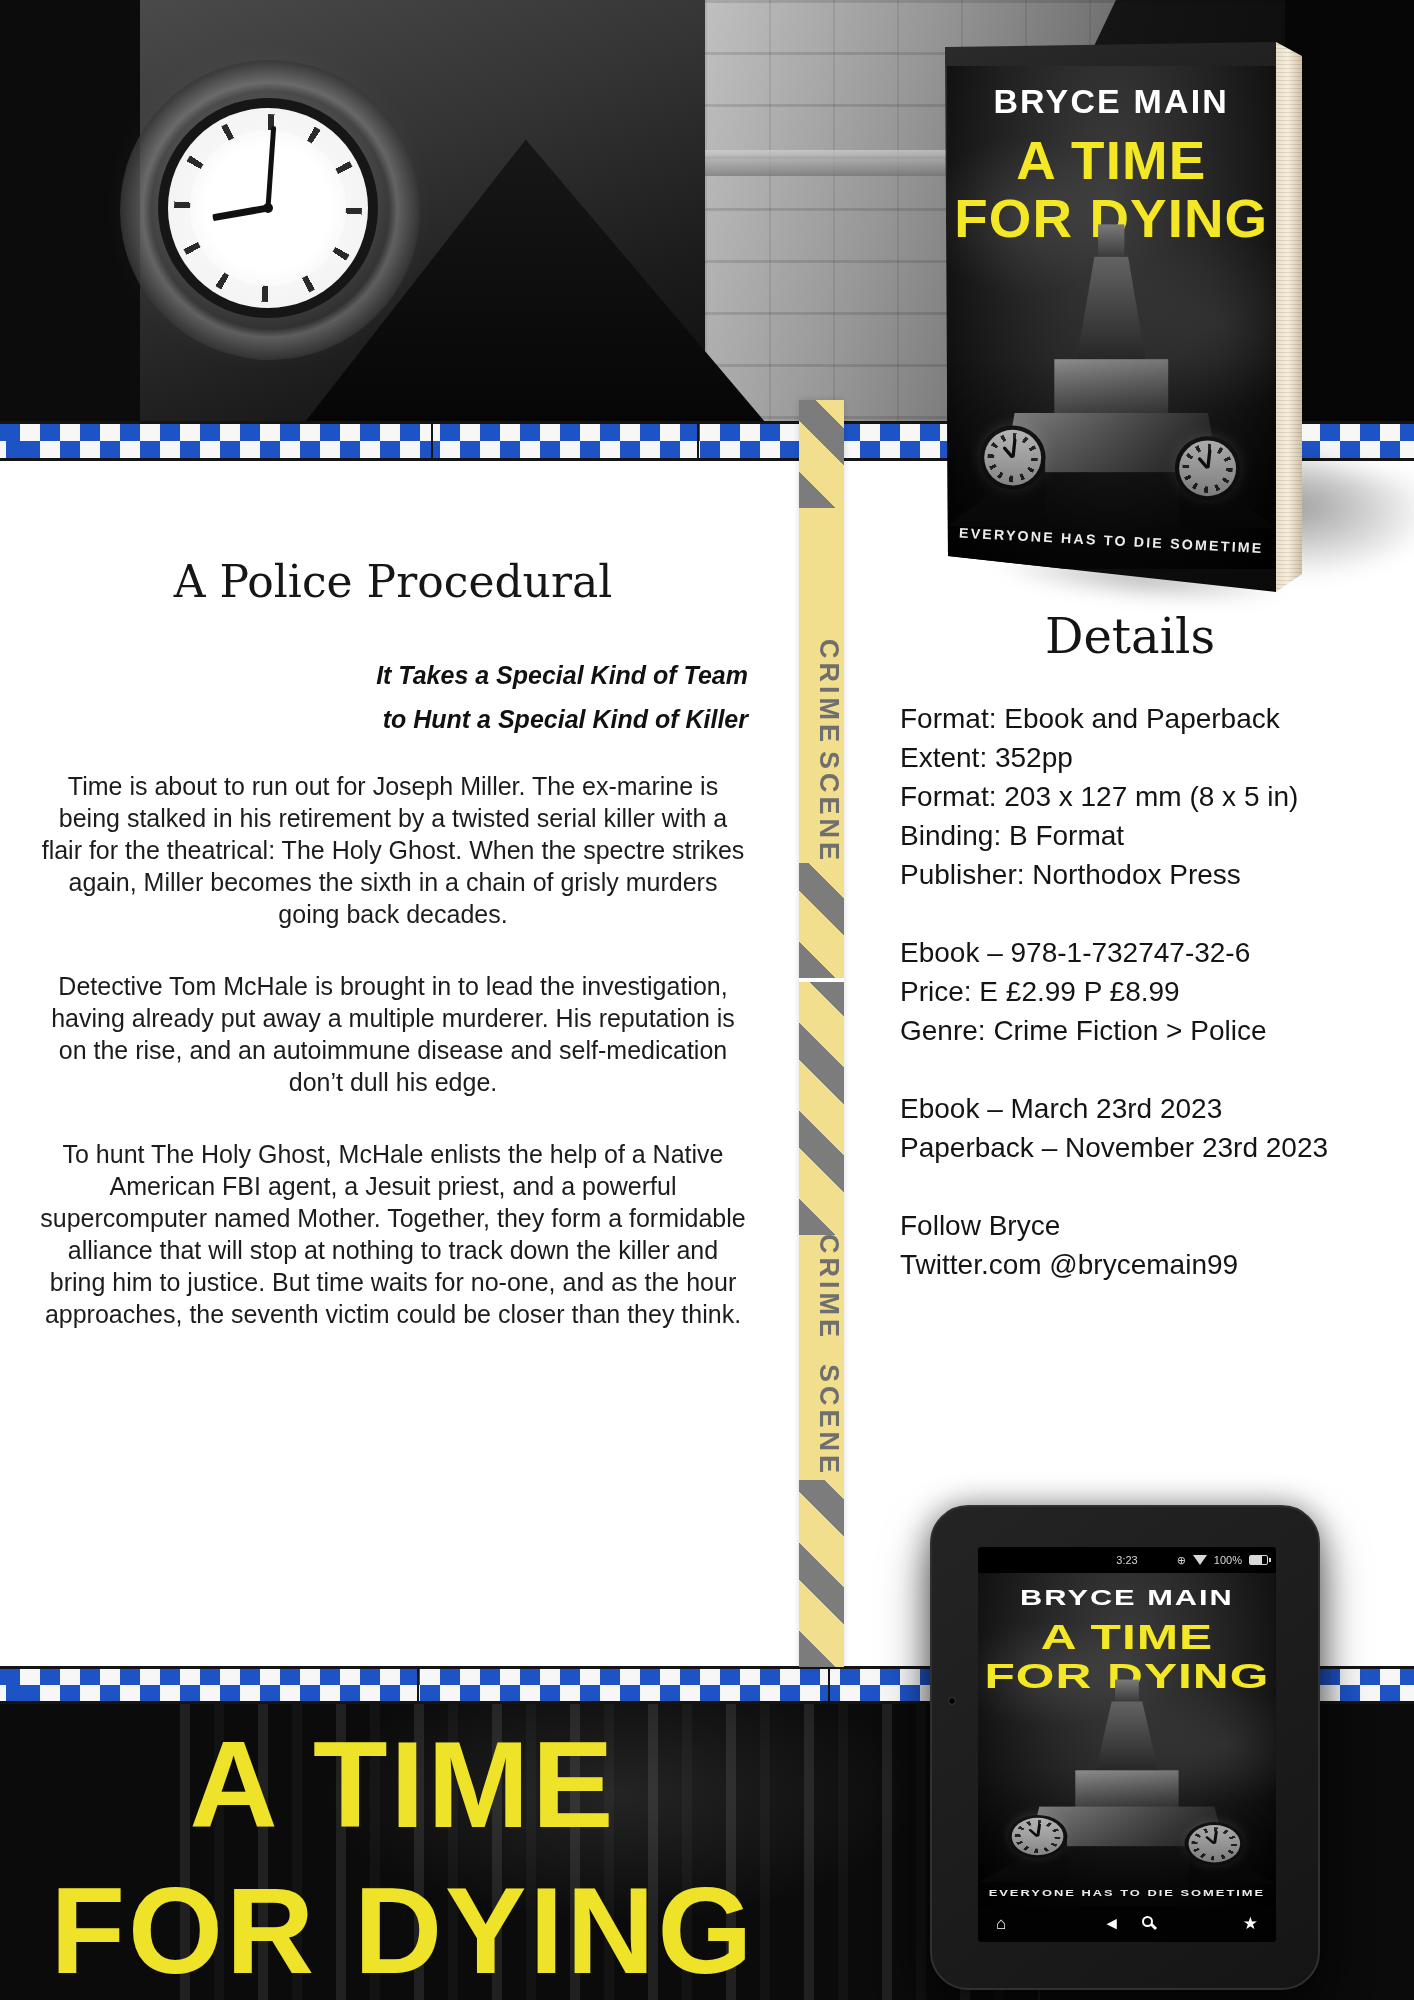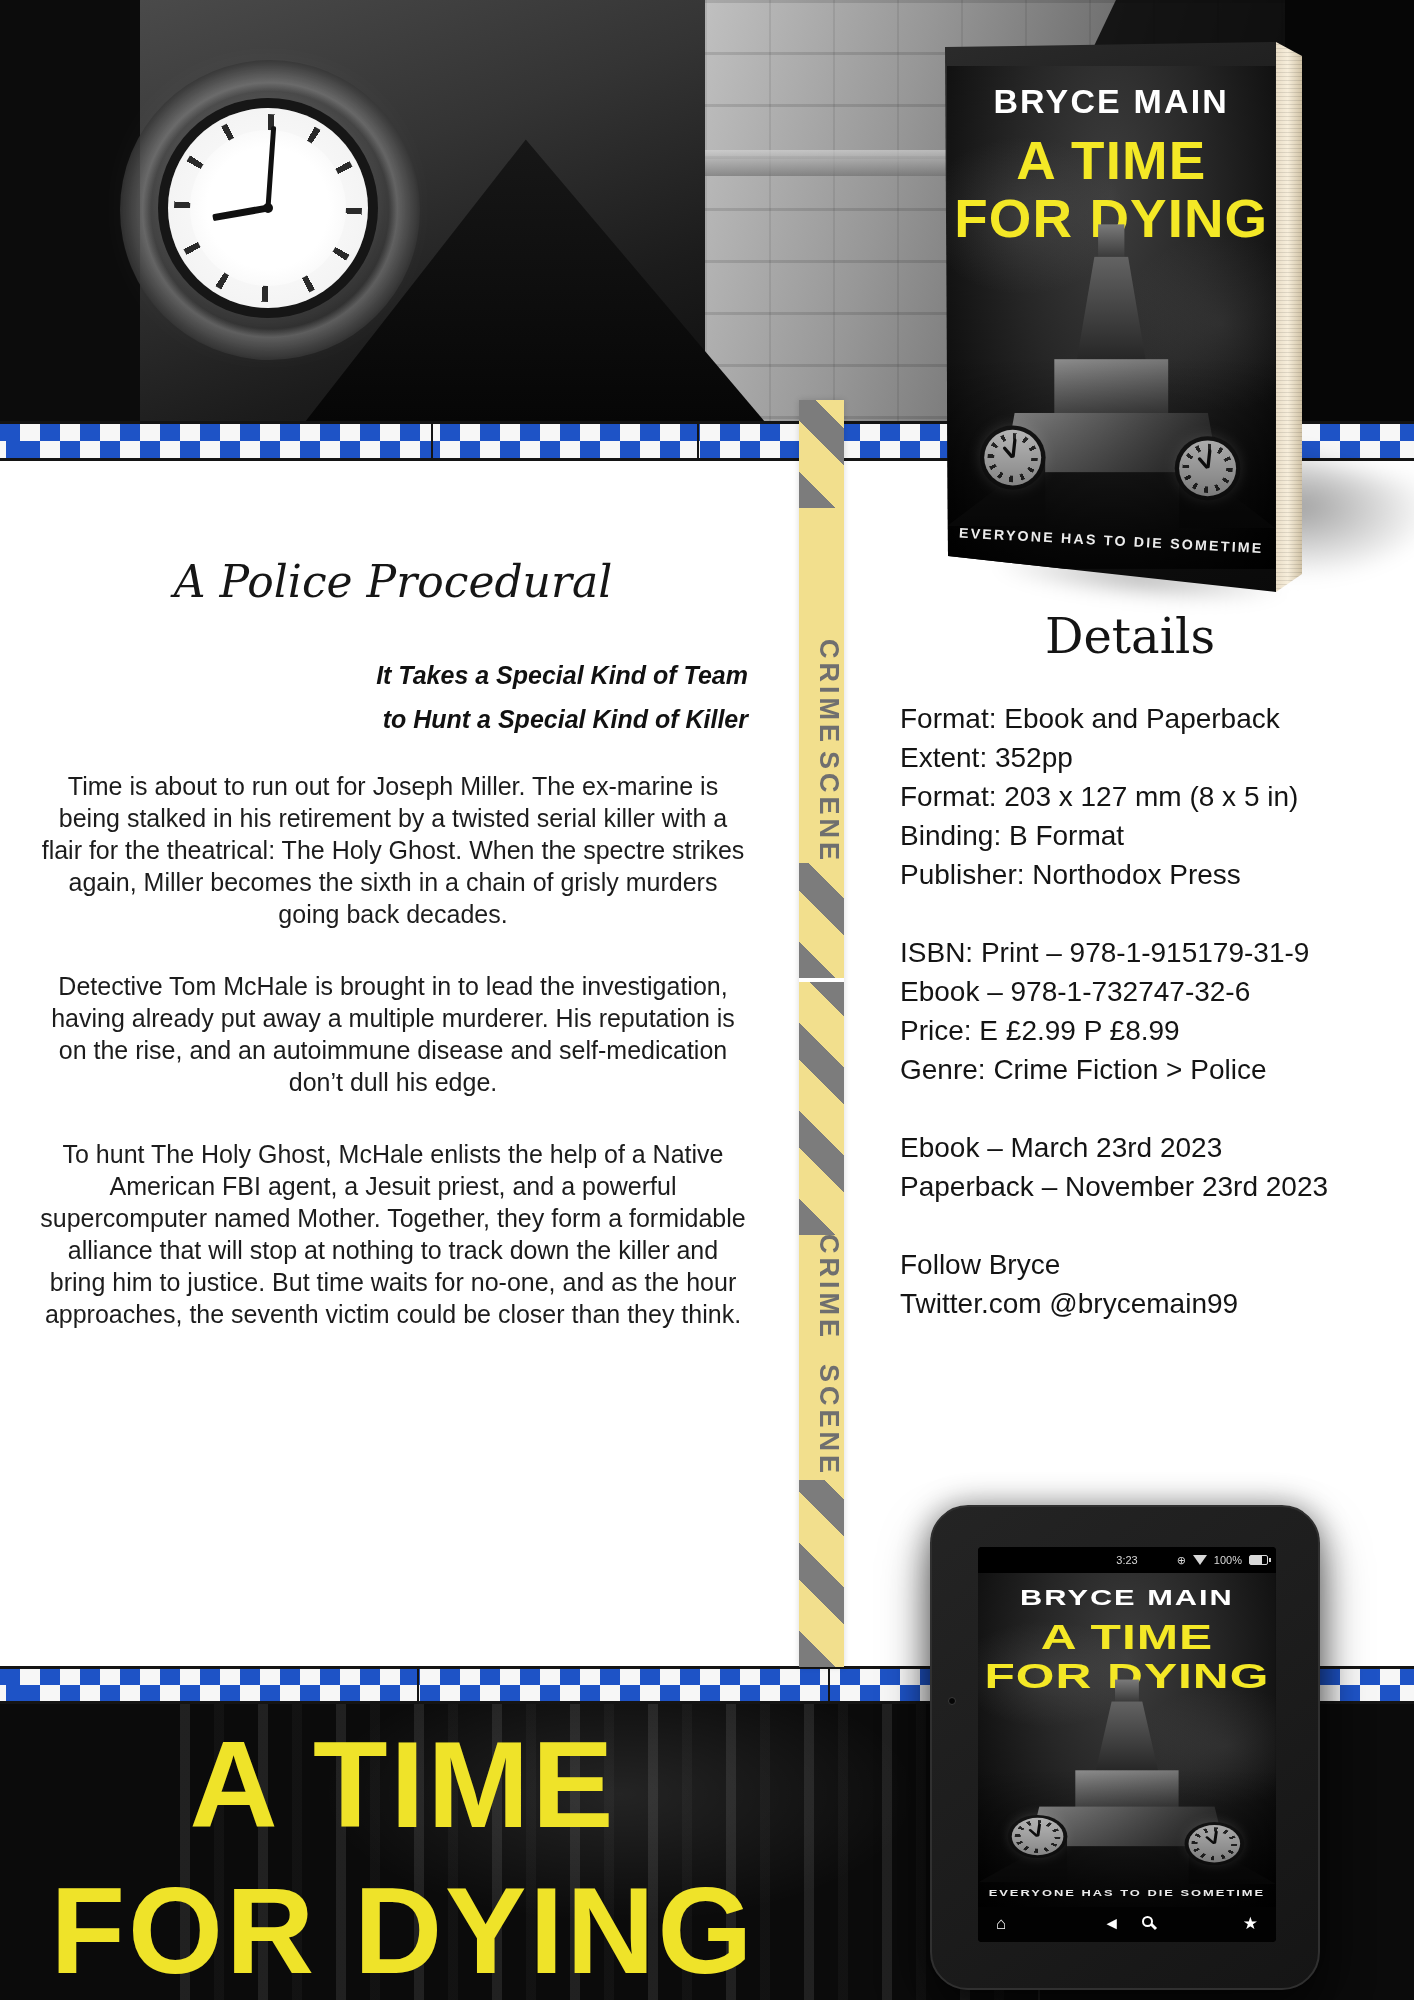--- a/index.html
+++ b/index.html
@@ -37,21 +37,21 @@
 
   
   .police-band{position:absolute;left:0;width:1414px;height:40px;border-top:3px solid #141414;border-bottom:3px solid #141414;background:#f7f7f7;z-index:2;}
   .pb-row{height:17px;background:repeating-linear-gradient(90deg,var(--blue) 0 20px,#f7f7f7 20px 40px);}
   .pb-row.r2{background-position:20px 0;}
   .pb-seam{position:absolute;top:0;width:2px;height:34px;background:#141414;}
   #band-top{top:421px;}
   #band-bottom{top:1666px;height:38px;}
   #band-bottom .pb-row{height:16px;}
   .pp-heading{position:absolute;left:38px;top:556px;width:710px;text-align:center;
-      font-family:"DejaVu Serif",serif;font-size:44px;line-height:52px;color:#161616;z-index:2;font-style:italic;}
+      font-family:"DejaVu Serif",serif;font-size:44px;line-height:52px;color:#161616;z-index:2;}
   .pp-tagline{position:absolute;left:38px;top:653px;width:710px;text-align:right;
       font-weight:bold;font-style:italic;font-size:25px;line-height:44px;color:#111;z-index:2;}
   .synopsis{position:absolute;left:38px;top:770px;width:710px;text-align:center;z-index:2;}
   .synopsis p{margin:0 0 40px 0;font-size:25px;line-height:32px;color:#1c1c1c;}
 
   
   .tape{position:absolute;left:799px;top:400px;width:45px;height:1267px;background:#F2DF8D;z-index:3;
       box-shadow:0 0 6px rgba(0,0,0,.15);}
   .tape-stripes{position:absolute;left:0;width:100%;
       background:repeating-linear-gradient(45deg,#7C7C7C 0 26px,rgba(0,0,0,0) 26px 62px);}
@@ -234,21 +234,20 @@
   </div>
 
   <div class="details-heading">Details</div>
   <div class="details-list">
       <div class="dl-line">Format: Ebook and Paperback</div>
       <div class="dl-line">Extent: 352pp</div>
       <div class="dl-line">Format: 203 x 127 mm (8 x 5 in)</div>
       <div class="dl-line">Binding: B Format</div>
       <div class="dl-line">Publisher: Northodox Press</div>
       <div class="dl-line"></div>
-      <div class="dl-line">ISBN: Print – 978-1-915179-31-9</div>
       <div class="dl-line">Ebook –  978-1-732747-32-6</div>
       <div class="dl-line">Price: E £2.99 P £8.99</div>
       <div class="dl-line">Genre: Crime Fiction &gt; Police</div>
       <div class="dl-line"></div>
       <div class="dl-line">Ebook – March 23rd 2023</div>
       <div class="dl-line">Paperback – November 23rd 2023</div>
       <div class="dl-line"></div>
       <div class="dl-line">Follow Bryce</div>
       <div class="dl-line">Twitter.com @brycemain99</div>
     </div>

